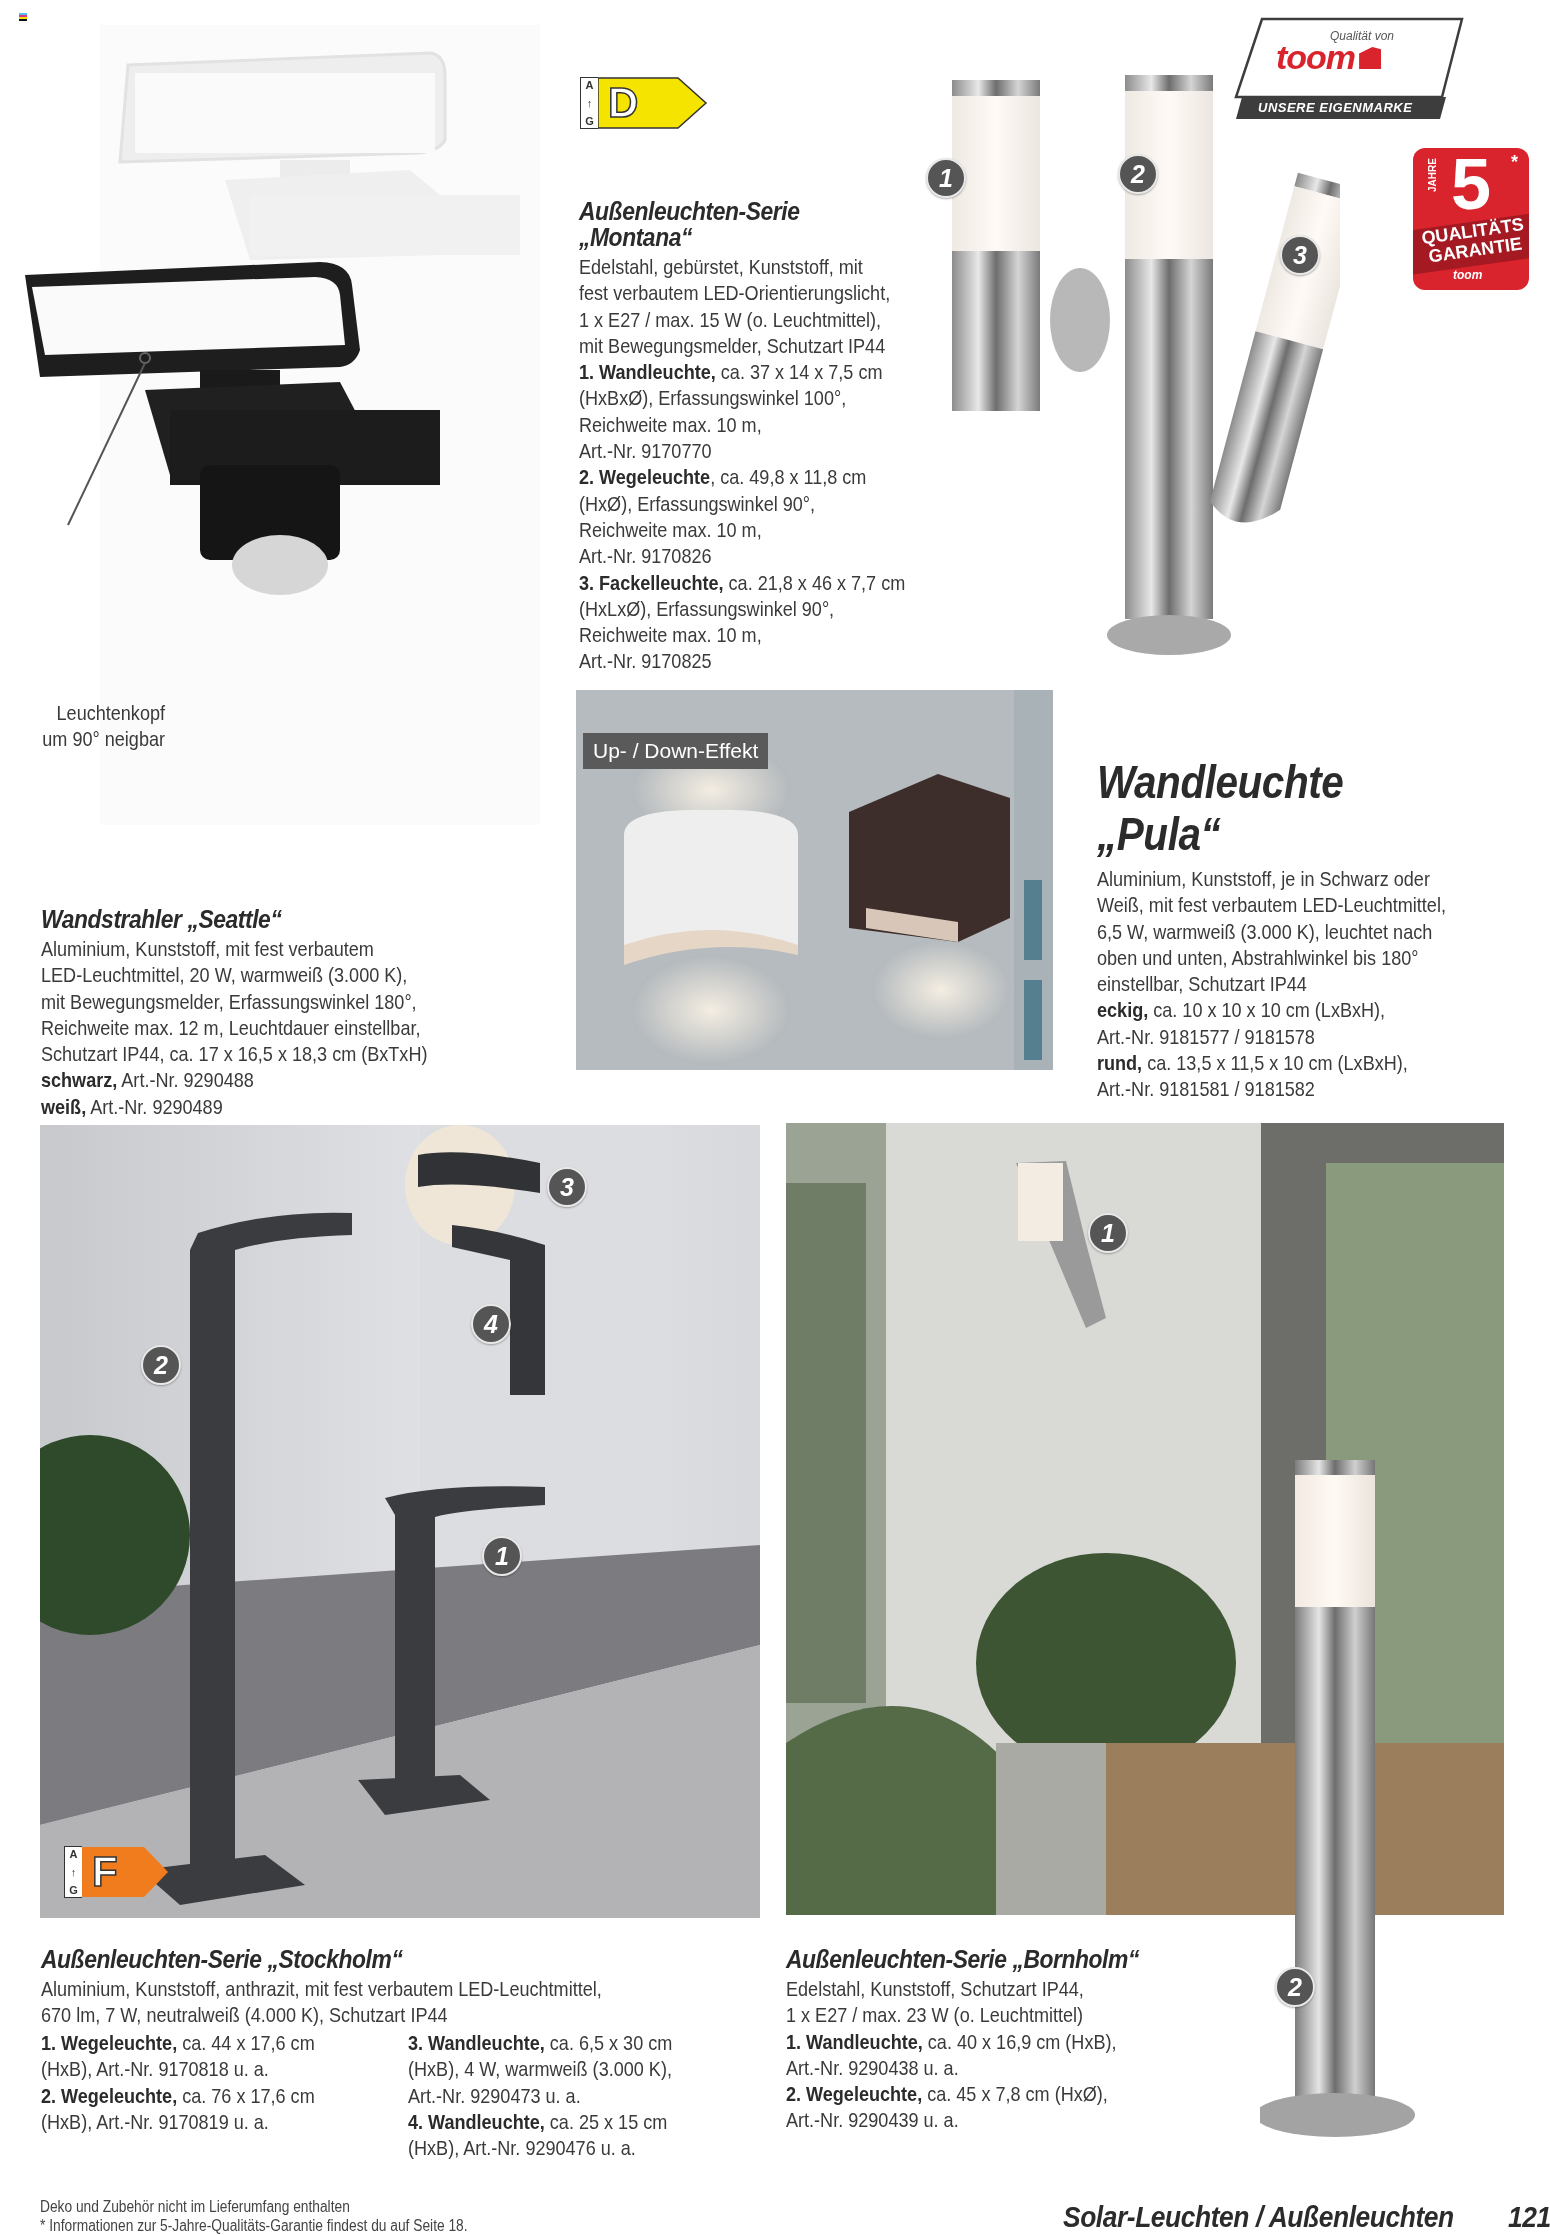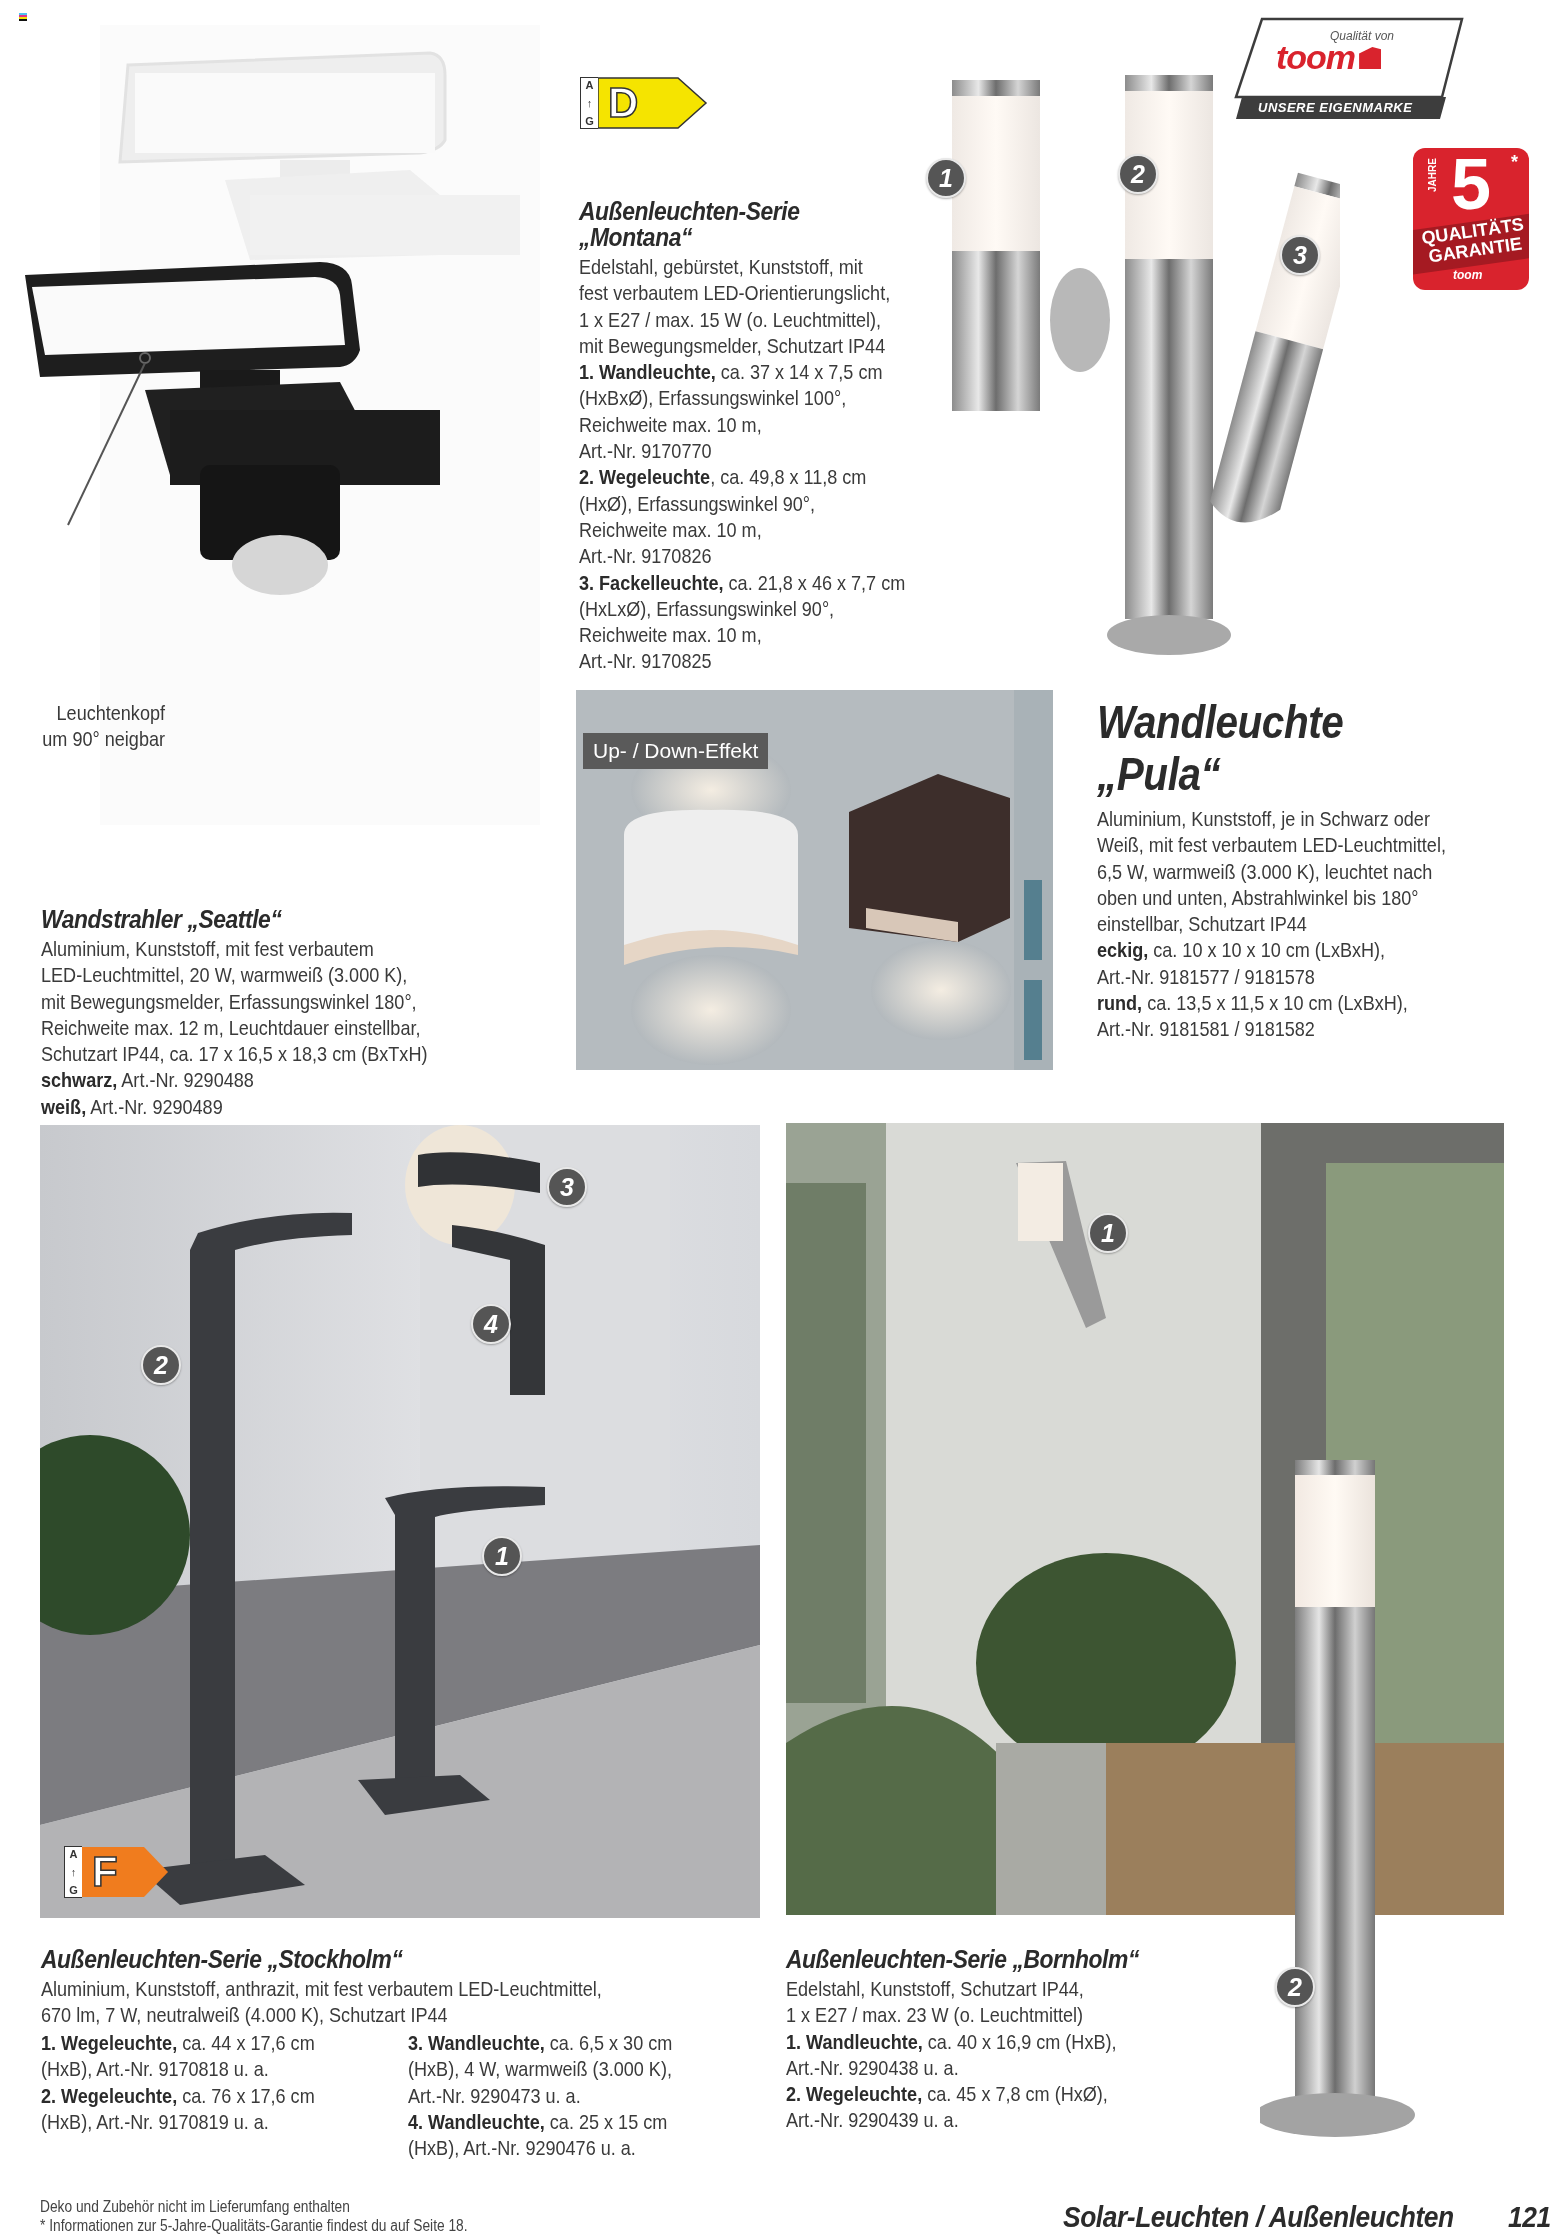--- a/index.html
+++ b/index.html
@@ -209,21 +209,21 @@
     <ellipse cx="135" cy="320" rx="80" ry="55" fill="url(#glow1)"></ellipse>
     <ellipse cx="365" cy="300" rx="70" ry="50" fill="url(#glow1)"></ellipse>
     <path d="M48 145 Q48 118 135 120 Q222 118 222 145 L222 260 Q135 240 48 270 Z" fill="#eeeeee"></path>
     <path d="M48 255 Q135 225 222 255 L222 265 Q135 245 48 275 Z" fill="#e6d6c6"></path>
     <path d="M273 122 L362 84 L434 108 L434 228 L382 252 L273 238 Z" fill="#3d2e2b"></path>
     <path d="M290 218 L382 232 L382 252 L290 238 Z" fill="#d8c7b8"></path>
   </svg>
   <div class="caption-tag" style="left:7px;top:43px;">Up- / Down-Effekt</div>
 </div>
 
-<div class="abs" style="left:1097px;top:696px;">
+<div class="abs" style="left:1097px;top:756px;">
   <div class="title" style="font-size:46px;line-height:52px;">
     <div>Wandleuchte</div>
     <div>„Pula“</div>
   </div>
   <div class="body-text" style="margin-top:6px;">
     <span class="line">Aluminium, Kunststoff, je in Schwarz oder</span>
     <span class="line">Weiß, mit fest verbautem LED-Leuchtmittel,</span>
     <span class="line">6,5 W, warmweiß (3.000 K), leuchtet nach</span>
     <span class="line">oben und unten, Abstrahlwinkel bis 180°</span>
     <span class="line">einstellbar, Schutzart IP44</span>

